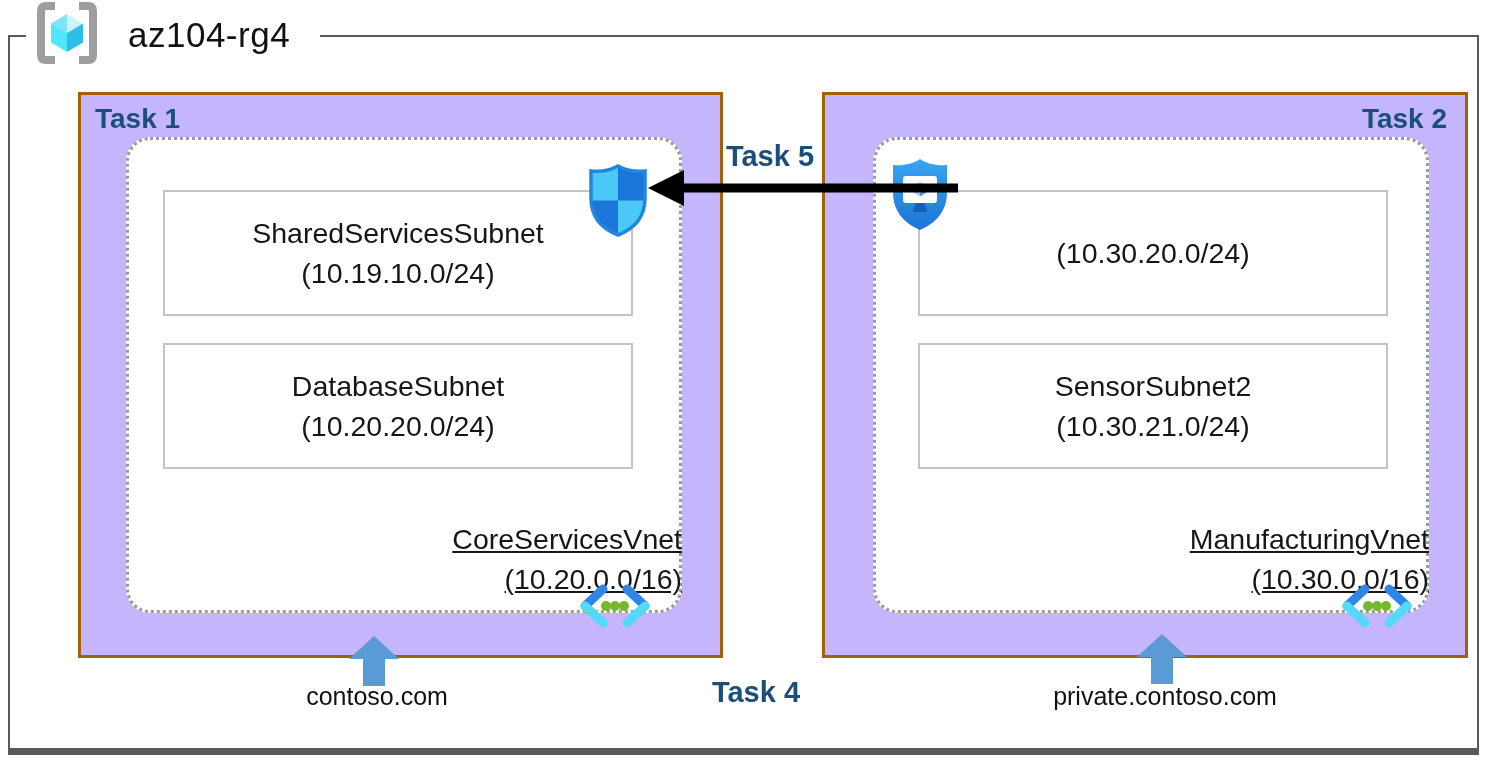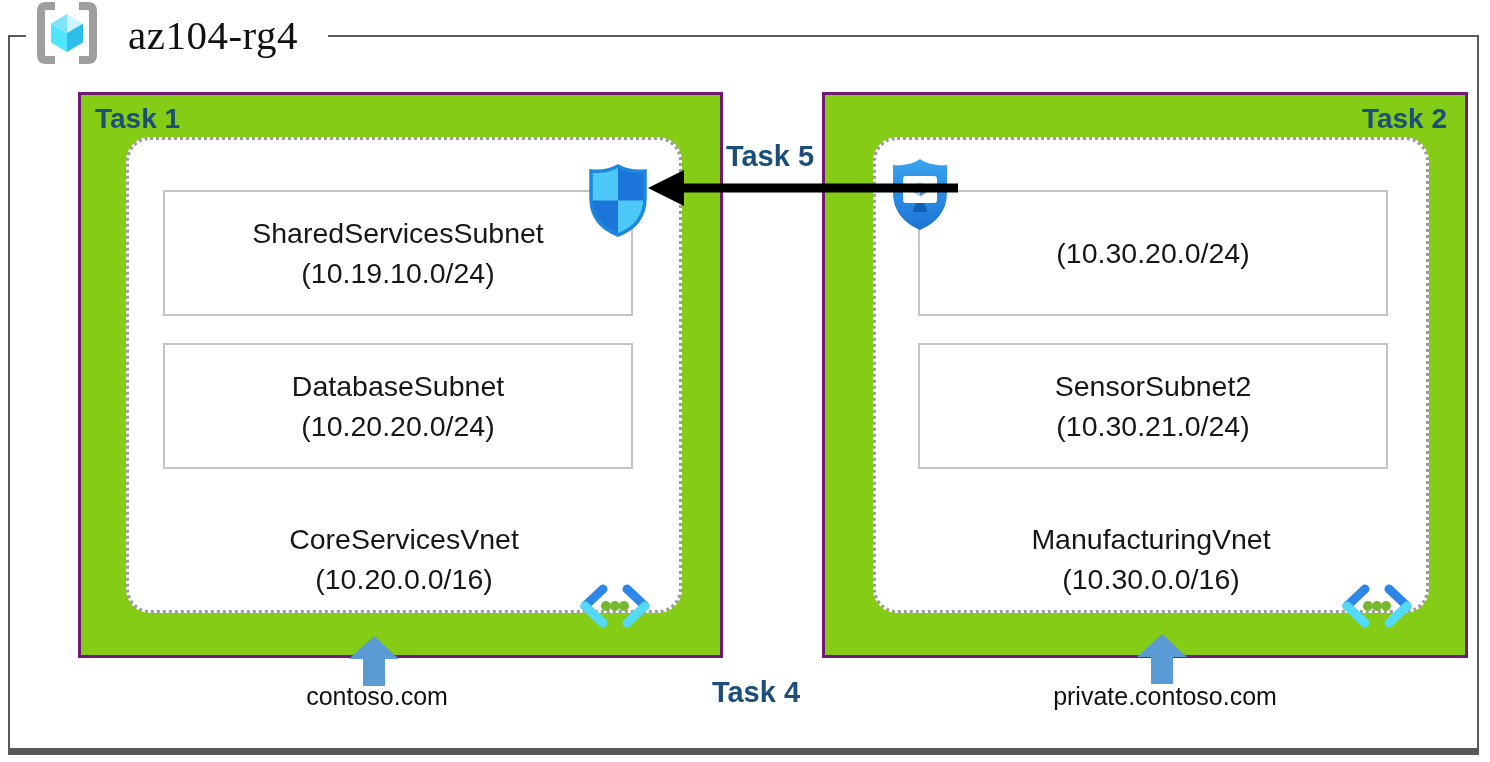--- a/index.html
+++ b/index.html
@@ -4,25 +4,25 @@
 <style>
   html,body{margin:0;padding:0;background:#fff;}
   #page{position:relative;width:1490px;height:762px;background:#ffffff;
         font-family:"Liberation Sans","DejaVu Sans",sans-serif;overflow:hidden;}
 
   
   .frame{position:absolute;left:8px;top:35px;width:1471px;height:720px;
          border:2px solid #595959;border-bottom:7px solid #595959;box-sizing:border-box;z-index:1;}
   .rg-header{position:absolute;left:26px;top:3px;height:64px;display:flex;align-items:center;
              gap:28px;background:#ffffff;padding:0 30px 0 8px;z-index:8;}
-  .rg-title{font-size:41px;color:#111;letter-spacing:.5px;font-family:Liberation Serif, serif;}
-
-  
-  .task-box{position:absolute;top:92px;height:566px;background:#84cc16;
-            border:3px solid #701a75;box-sizing:border-box;z-index:2;}
+  .rg-title{font-size:35px;color:#111;letter-spacing:.5px;}
+
+  
+  .task-box{position:absolute;top:92px;height:566px;background:#c4b5fd;
+            border:3px solid #a16207;box-sizing:border-box;z-index:2;}
   .task-box.left{left:78px;width:645px;}
   .task-box.right{left:822px;width:646px;}
   .task-label{position:absolute;font-size:28px;font-weight:bold;color:#1B4E79;z-index:3;}
   .task-label.tl{left:14px;top:8px;}
   .task-label.tr{right:18px;top:8px;}
 
   
   .vnet-dotted{position:absolute;top:42px;width:556px;height:476px;background:#ffffff;
                border:3px dotted #9B9B9B;border-radius:24px;box-sizing:border-box;}
   .task-box.left  .vnet-dotted{left:45px;}
@@ -31,22 +31,22 @@
   
   .subnet{position:absolute;width:470px;height:126px;background:#fff;border:2px solid #C4C4C4;
           box-sizing:border-box;display:flex;flex-direction:column;align-items:center;
           justify-content:center;font-size:28.5px;color:#161616;line-height:40px;z-index:3;}
   .task-box.left  .subnet{left:82px;}
   .task-box.right .subnet{left:93px;}
   .subnet.s1{top:95px;}
   .subnet.s2{top:248px;}
 
   
-  .vnet-name{position:absolute;top:424px;width:556px;text-align:center;font-size:28.5px;
-             color:#161616;line-height:40px;z-index:3;}
+  .vnet-name{position:absolute;top:424px;width:556px;text-align:right;font-size:28.5px;
+             color:#161616;line-height:40px;z-index:3;text-decoration:underline;}
   .task-box.left  .vnet-name{left:45px;}
   .task-box.right .vnet-name{left:48px;}
 
   
   .vnet-icon{position:absolute;top:491px;width:74px;height:46px;z-index:7;}
   .task-box.left  .vnet-icon{left:500px;}
   .task-box.right .vnet-icon{left:518px;}
   .nsg-icon{position:absolute;left:505px;top:67px;width:64px;height:76px;z-index:7;}
   .asg-icon{position:absolute;left:64px;top:61px;width:62px;height:78px;z-index:7;}
 

